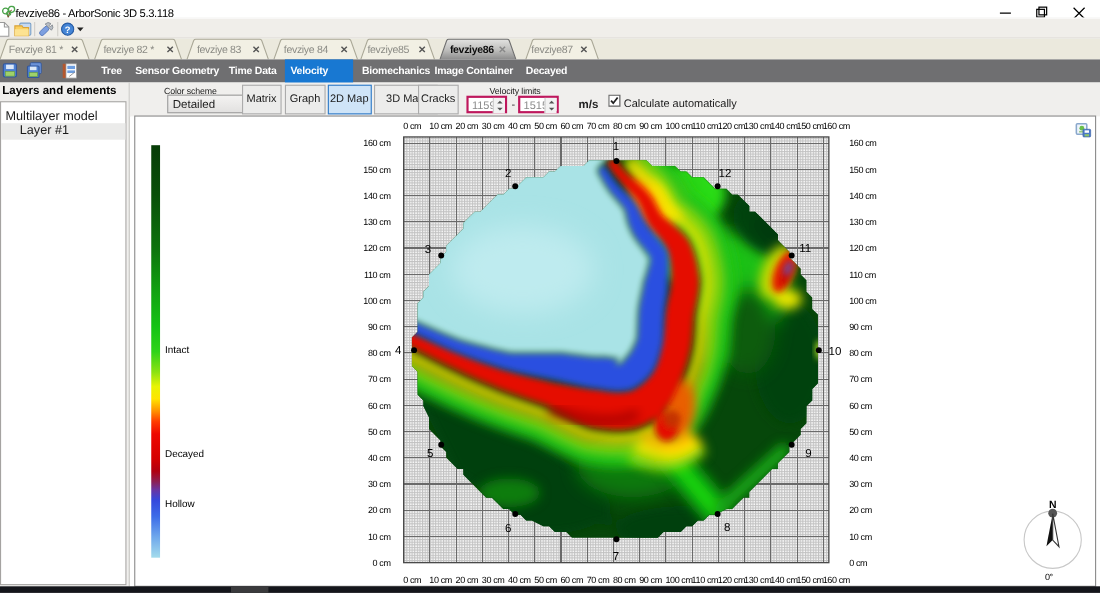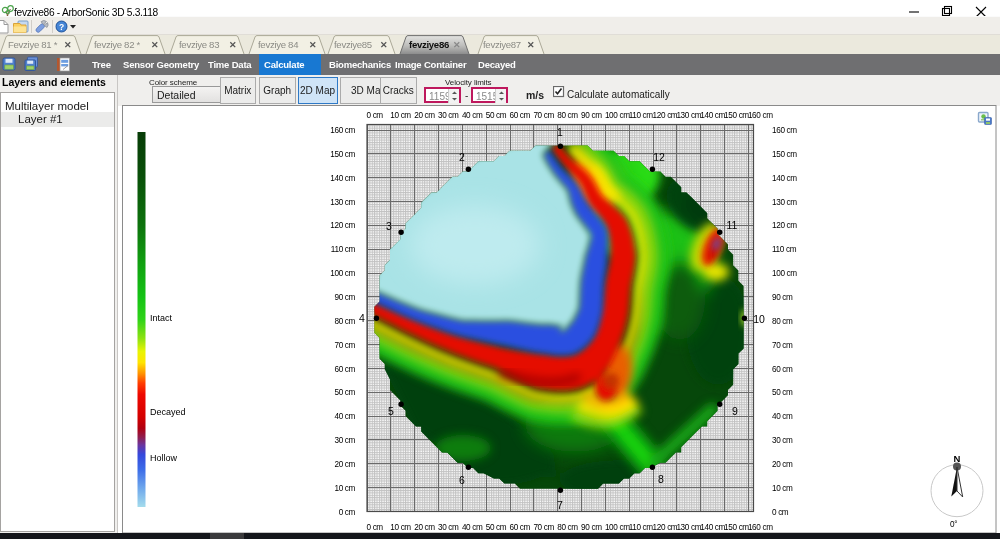--- a/index.html
+++ b/index.html
@@ -102,21 +102,21 @@
 <text x="483" y="13" font-size="9.6" letter-spacing="-0.3" fill="#8b8b85" font-weight="normal">fevziye87</text>
 <text x="527" y="13" font-size="9" fill="#555" font-weight="bold">✕</text>
 </svg>
   </div>
 
   <div id="menubar">
 <div style="position:absolute;left:259px;top:0;width:62px;height:22px;background:#1878d2"></div>
 <div class="mi" style="left:92px">Tree</div>
 <div class="mi" style="left:123px">Sensor Geometry</div>
 <div class="mi" style="left:208px">Time Data</div>
-<div class="mi" style="left:264px">Calculate</div>
+<div class="mi" style="left:264px">Velocity</div>
 <div class="mi" style="left:329px">Biomechanics</div>
 <div class="mi" style="left:395px">Image Container</div>
 <div class="mi" style="left:478px">Decayed</div>
 <svg width="80" height="22" style="position:absolute;left:0;top:0">
     <g>
       <rect x="3.5" y="58.5" width="11" height="11" rx="1" fill="#4a7ac8"></rect>
     </g>
     </svg>
     <svg width="90" height="21" style="position:absolute;left:0;top:0">
 

